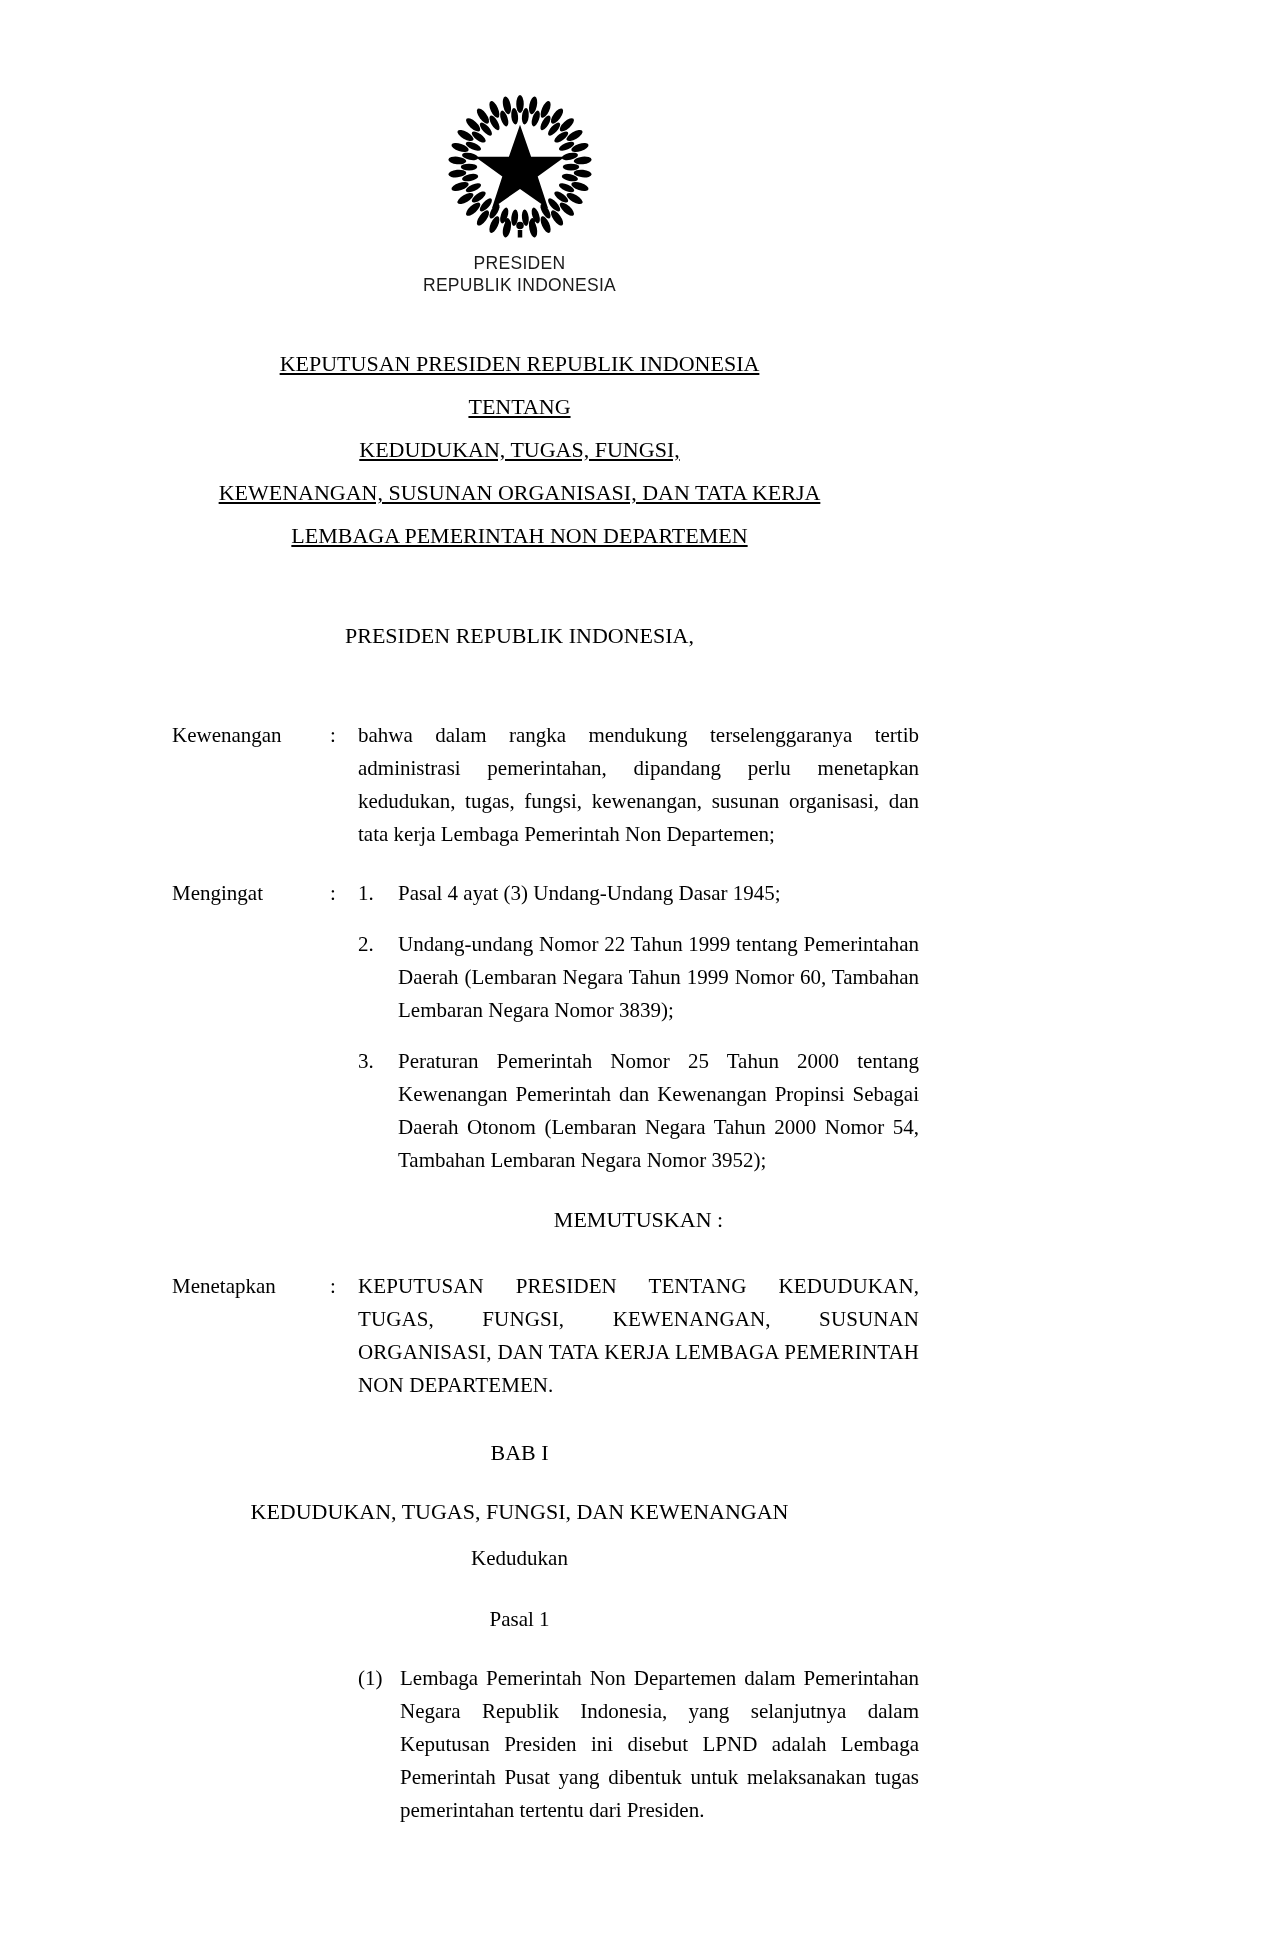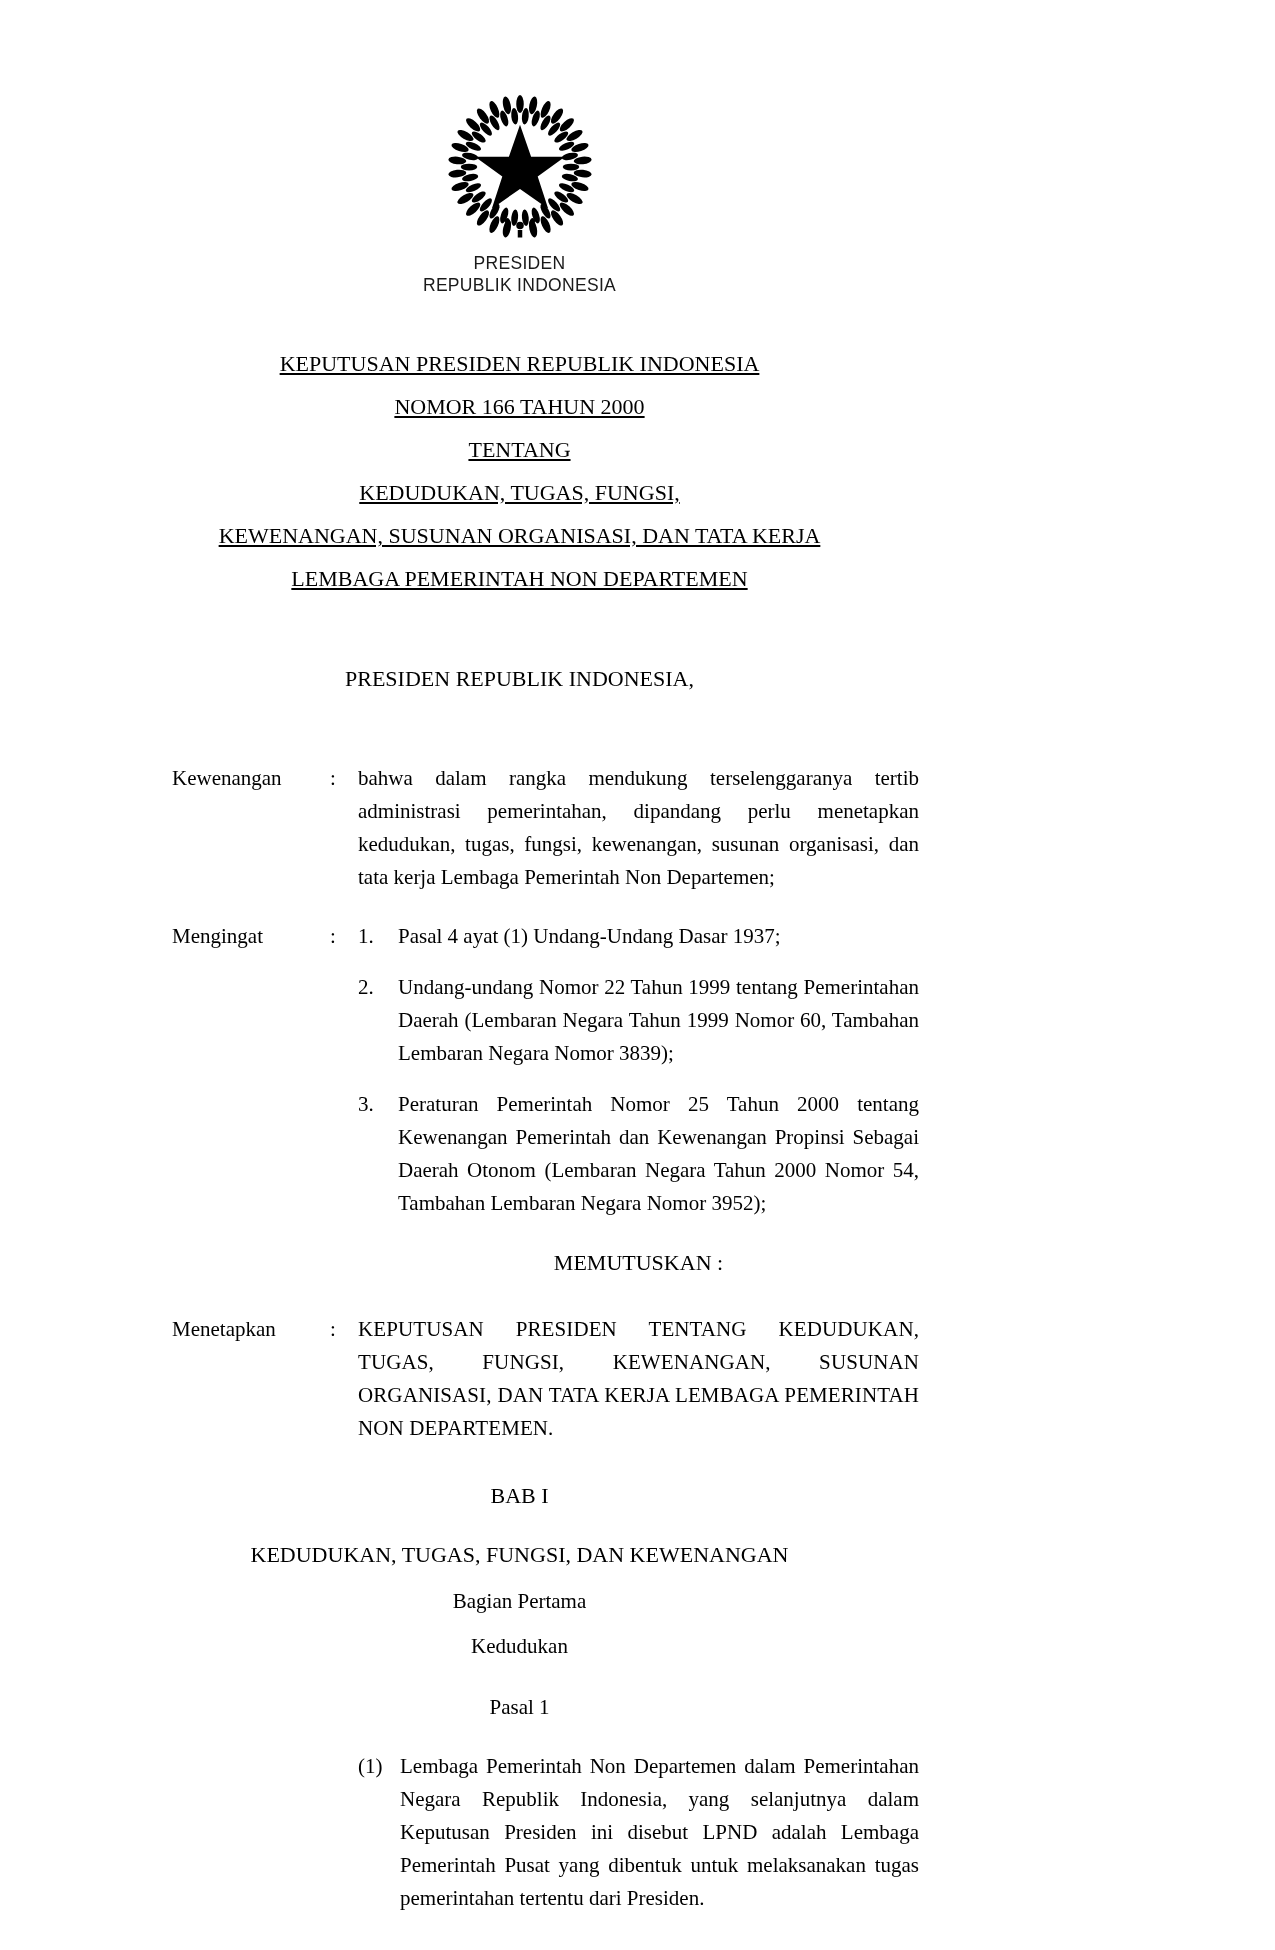--- a/index.html
+++ b/index.html
@@ -279,21 +279,20 @@
       </svg>
     </span>
     <div class="emblem-caption">
       <div>PRESIDEN</div>
       <div>REPUBLIK INDONESIA</div>
     </div>
   </div>
 
   <div class="title-block">
     <div class="t-line">KEPUTUSAN PRESIDEN REPUBLIK INDONESIA</div>
-    <div class="t-line">NOMOR 166 TAHUN 2000</div>
     <div class="t-line">TENTANG</div>
     <div class="t-line">KEDUDUKAN, TUGAS, FUNGSI,</div>
     <div class="t-line">KEWENANGAN, SUSUNAN ORGANISASI, DAN TATA KERJA</div>
     <div class="t-line">LEMBAGA PEMERINTAH NON DEPARTEMEN</div>
   </div>
 
   <div class="presiden-line">PRESIDEN REPUBLIK INDONESIA,</div>
 
   <div class="body-area">
 
@@ -303,21 +302,21 @@
       <div class="clause-body">bahwa dalam rangka mendukung terselenggaranya tertib administrasi pemerintahan, dipandang perlu menetapkan kedudukan, tugas, fungsi, kewenangan, susunan organisasi, dan tata kerja Lembaga Pemerintah Non Departemen;</div>
     </div>
 
     <div class="clause">
       <div class="clause-label">Mengingat</div>
       <div class="clause-colon">:</div>
       <div class="clause-body">
         <ul class="num-list">
           <li class="num-item">
             <span class="num-marker">1.</span>
-            <span class="num-text">Pasal 4 ayat (1) Undang-Undang Dasar 1937;</span>
+            <span class="num-text">Pasal 4 ayat (3) Undang-Undang Dasar 1945;</span>
           </li>
           <li class="num-item">
             <span class="num-marker">2.</span>
             <span class="num-text">Undang-undang Nomor 22 Tahun 1999 tentang Pemerintahan Daerah (Lembaran Negara Tahun 1999 Nomor 60, Tambahan Lembaran Negara Nomor 3839);</span>
           </li>
           <li class="num-item">
             <span class="num-marker">3.</span>
             <span class="num-text">Peraturan Pemerintah Nomor 25 Tahun 2000 tentang Kewenangan Pemerintah dan Kewenangan Propinsi Sebagai Daerah Otonom (Lembaran Negara Tahun 2000 Nomor 54, Tambahan Lembaran Negara Nomor 3952);</span>
           </li>
         </ul>
@@ -330,21 +329,20 @@
       <div class="clause-label">Menetapkan</div>
       <div class="clause-colon">:</div>
       <div class="clause-body caps">KEPUTUSAN PRESIDEN TENTANG KEDUDUKAN, TUGAS, FUNGSI, KEWENANGAN, SUSUNAN ORGANISASI, DAN TATA KERJA LEMBAGA PEMERINTAH NON DEPARTEMEN.</div>
     </div>
 
   </div>
 
   <div class="headings">
     <div class="h-bab">BAB I</div>
     <div class="h-chapter">KEDUDUKAN, TUGAS, FUNGSI, DAN KEWENANGAN</div>
-    <div class="h-bagian">Bagian Pertama</div>
     <div class="h-sub">Kedudukan</div>
     <div class="h-pasal">Pasal 1</div>
   </div>
 
   <div class="ayat-area">
     <div class="ayat">
       <span class="ayat-marker">(1)</span>
       <span class="ayat-text">Lembaga Pemerintah Non Departemen dalam Pemerintahan Negara Republik Indonesia, yang selanjutnya dalam Keputusan Presiden ini disebut LPND adalah Lembaga Pemerintah Pusat yang dibentuk untuk melaksanakan tugas pemerintahan tertentu dari Presiden.</span>
     </div>
   </div>

